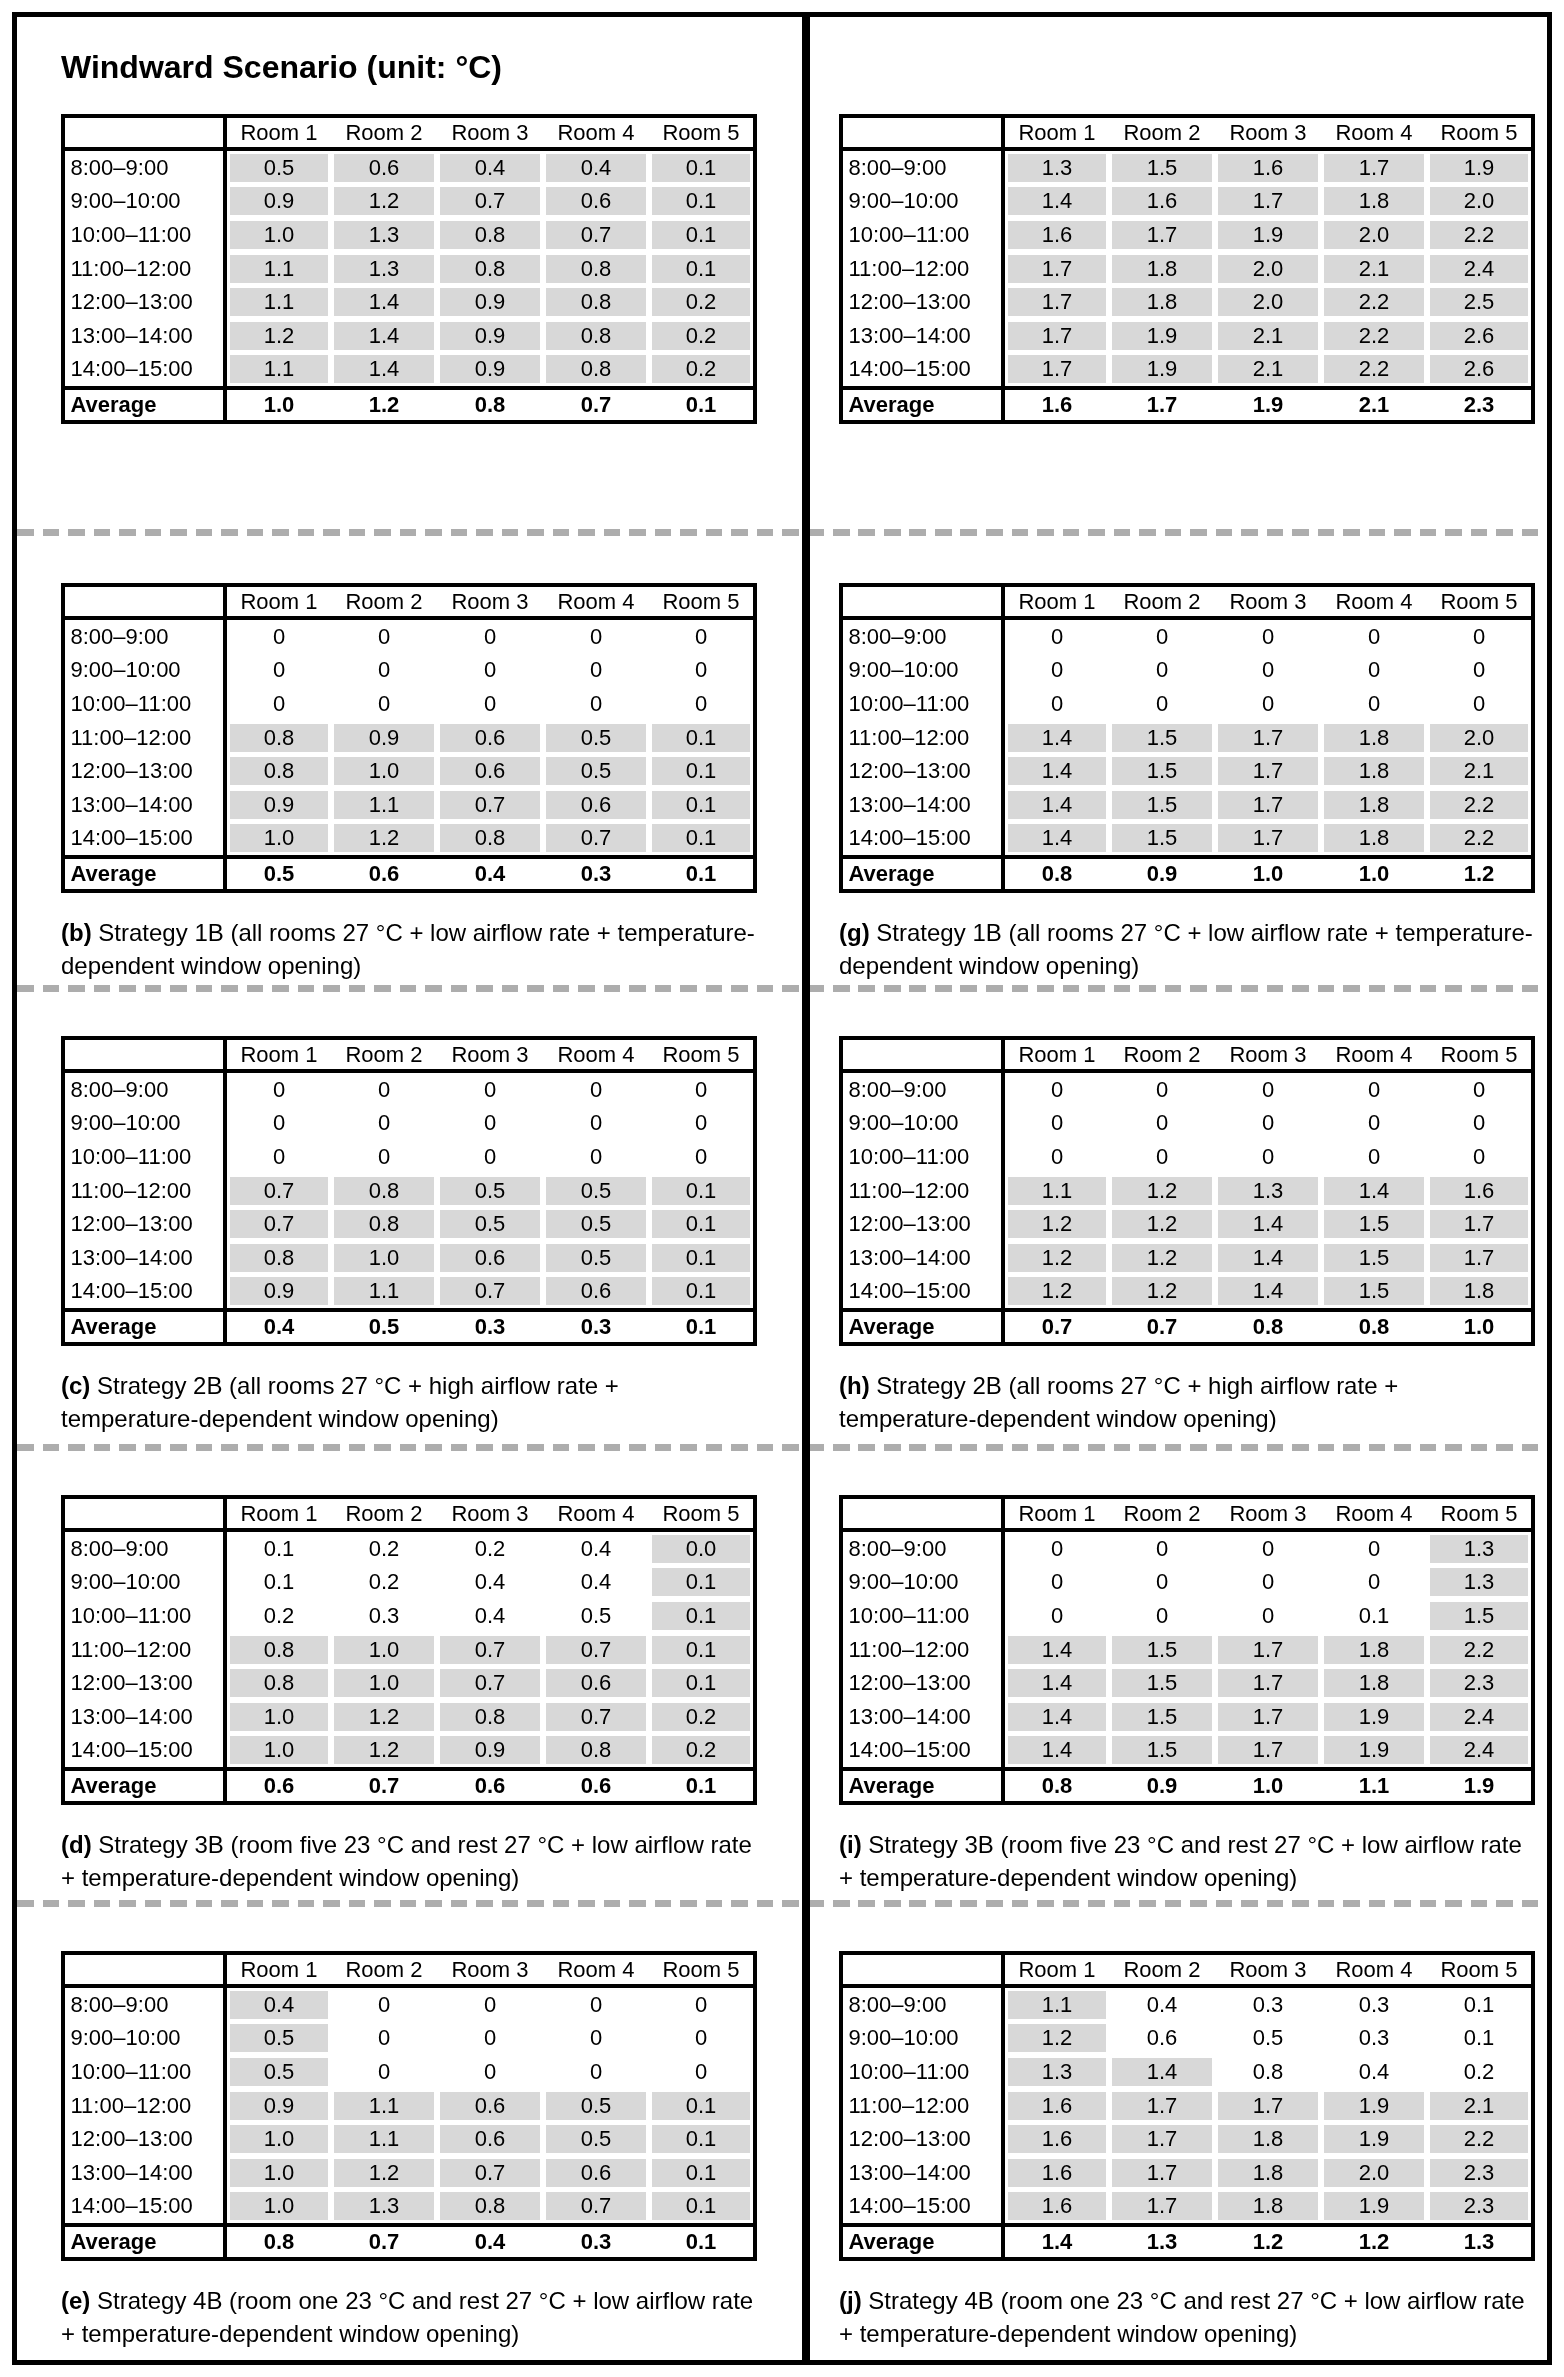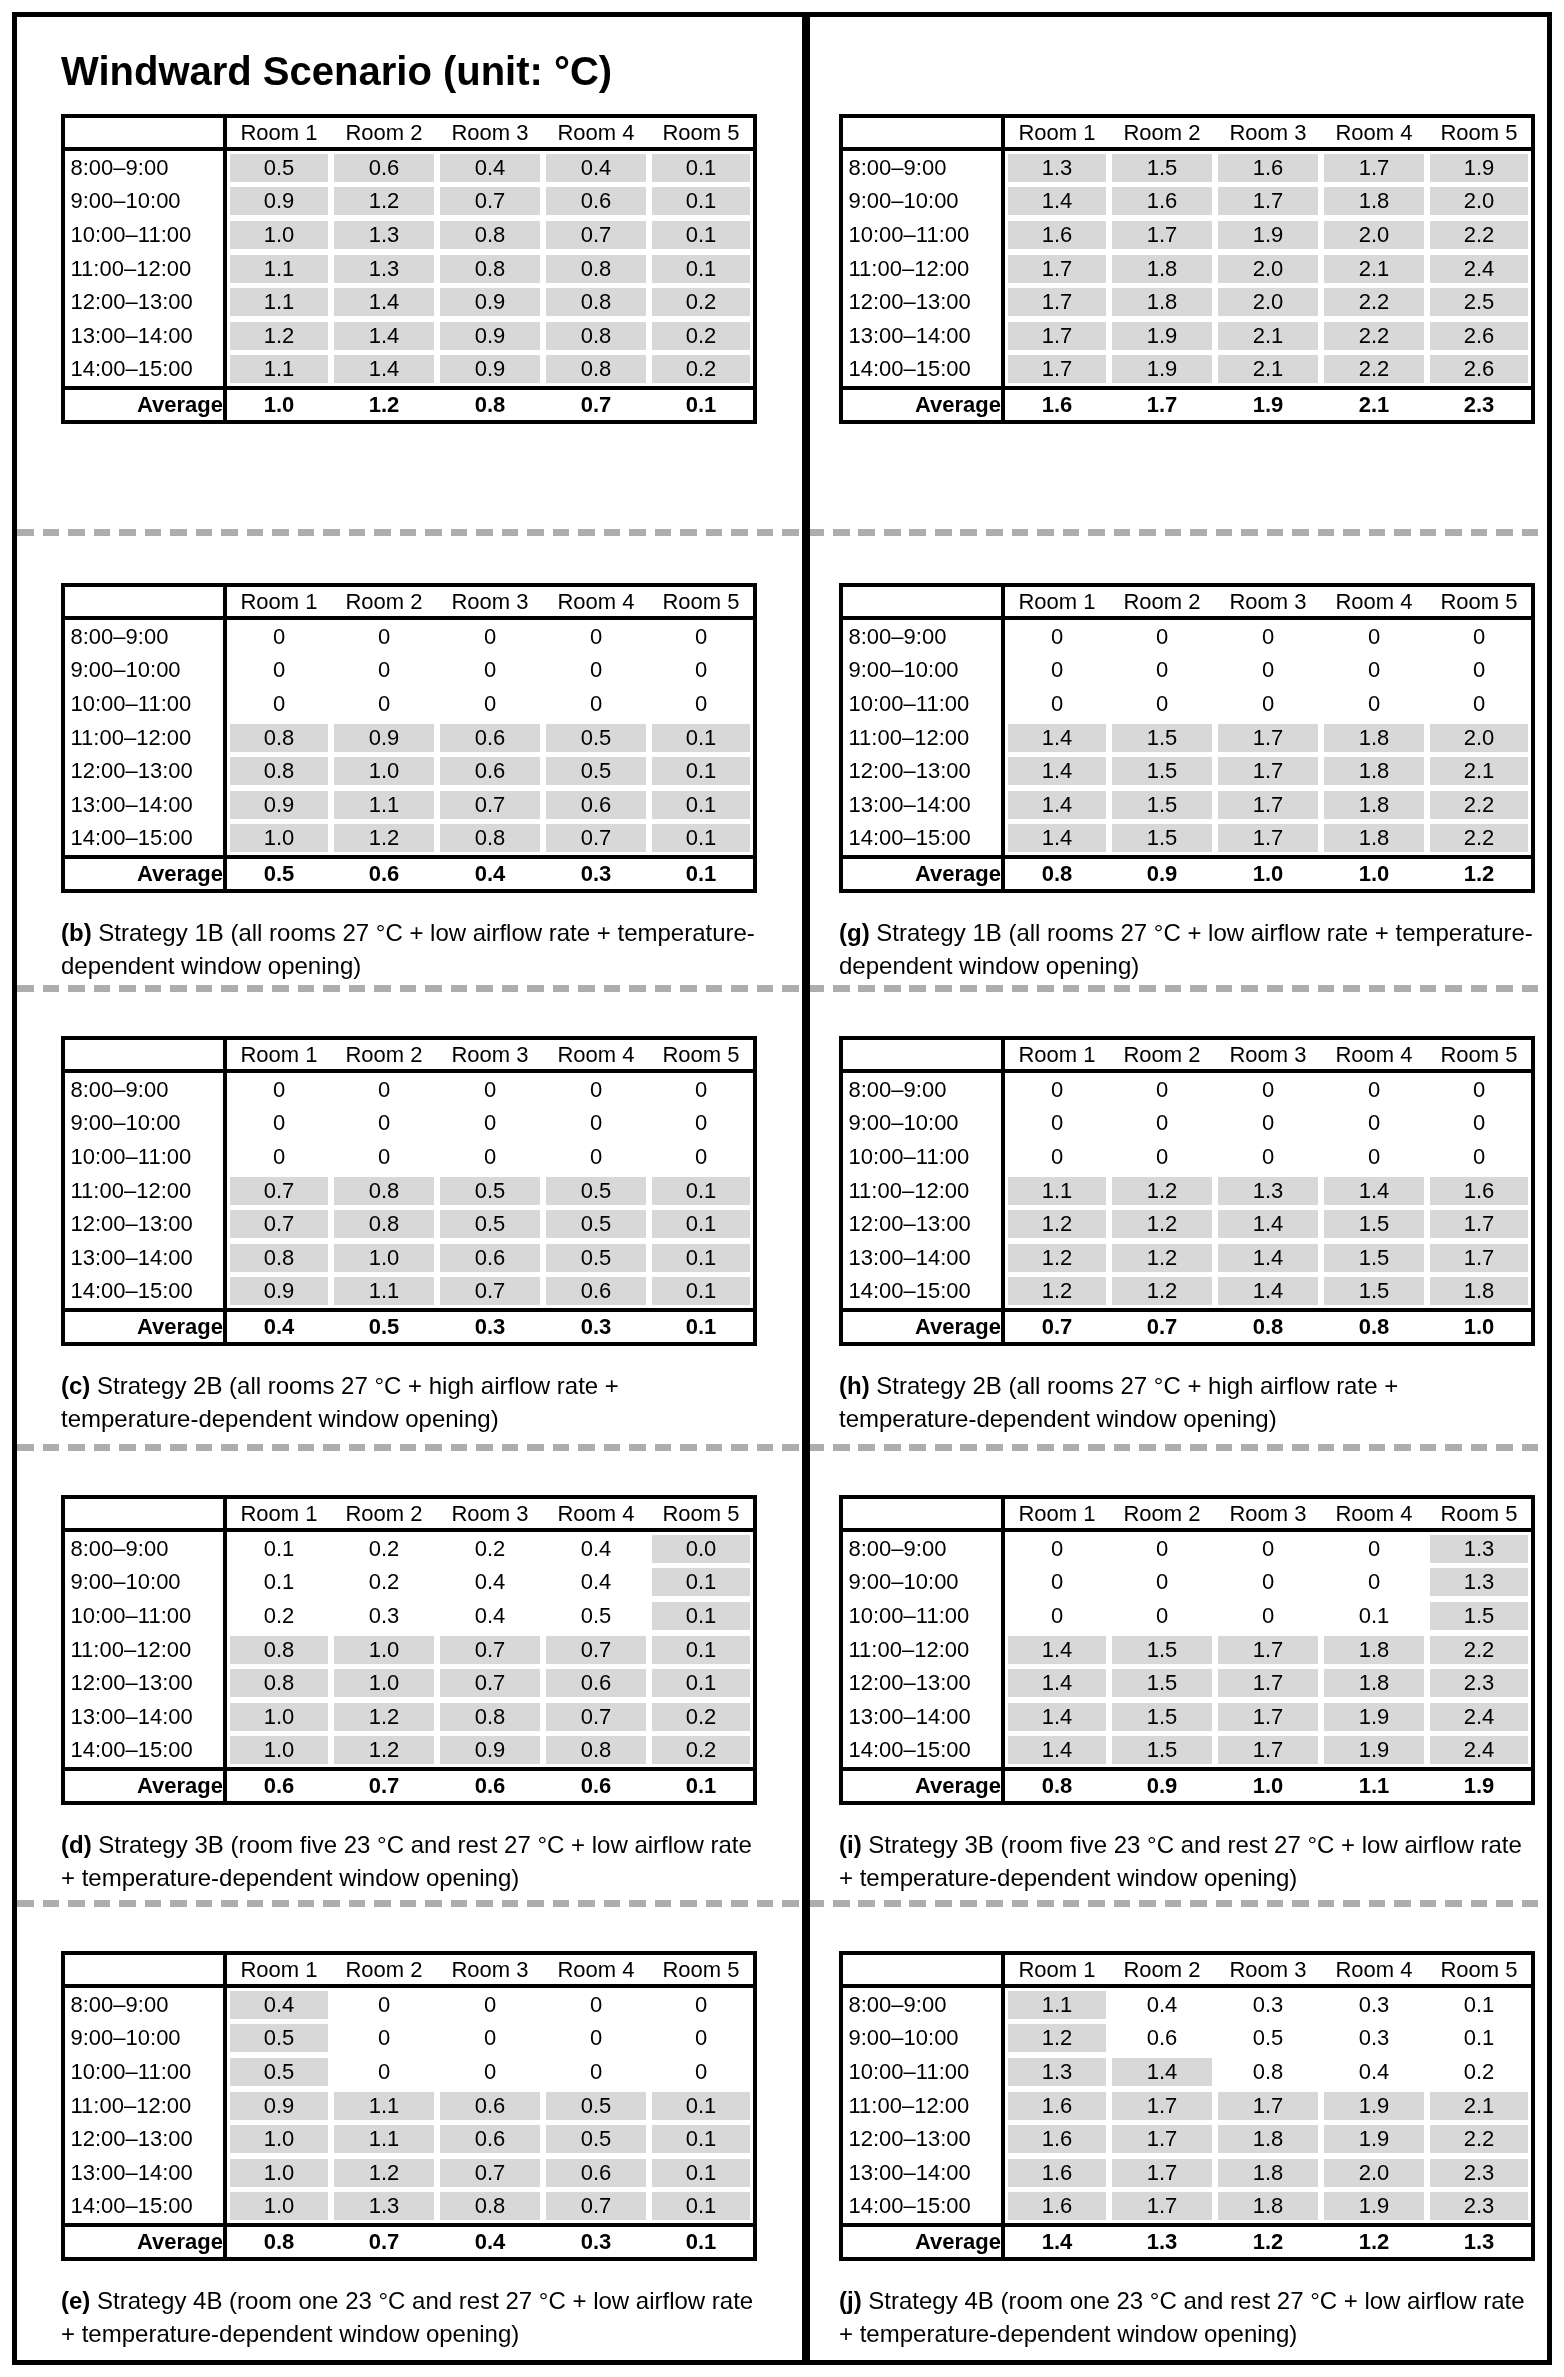--- a/index.html
+++ b/index.html
@@ -29,21 +29,21 @@
     background: repeating-linear-gradient(90deg, #adadad 0 16.6px, transparent 16.6px 25.5px);
     z-index: 2;
   }
   .col {
     position: absolute; top: 0; width: 698px; height: 2377px;
   }
   .col[data-col="0"] { left: 61px; }
   .col[data-col="1"] { left: 839px; }
   .col-title {
     position: absolute; top: 49px; left: 0;
-    font-size: 40px; font-weight: bold;
+    font-size: 32px; font-weight: bold;
     white-space: nowrap;
   }
   .block { position: absolute; left: 0; width: 698px; }
   table.strategy-table {
     border-collapse: collapse;
     table-layout: fixed;
     width: 696px;
     border: 4.4px solid #000;
     font-size: 22px;
   }
@@ -70,21 +70,21 @@
   }
   .shade.on { background: #d8d8d8; }
   tr.avg td {
     border-top: 4.4px solid #000;
     height: 34px;
     font-weight: bold;
     text-align: center;
   }
   tr.avg td.avg-label {
     border-right: 4.4px solid #000;
-    text-align: right; padding-left: 5.5px; margin-left: 48px;
+    text-align: left; padding-left: 5.5px; margin-left: 48px;
   }
   .caption {
     margin-top: 24px;
     width: 698px;
     font-size: 24px;
     line-height: 1.36;
   }
   .cap-label { font-weight: bold; }
 </style>
 </head>

